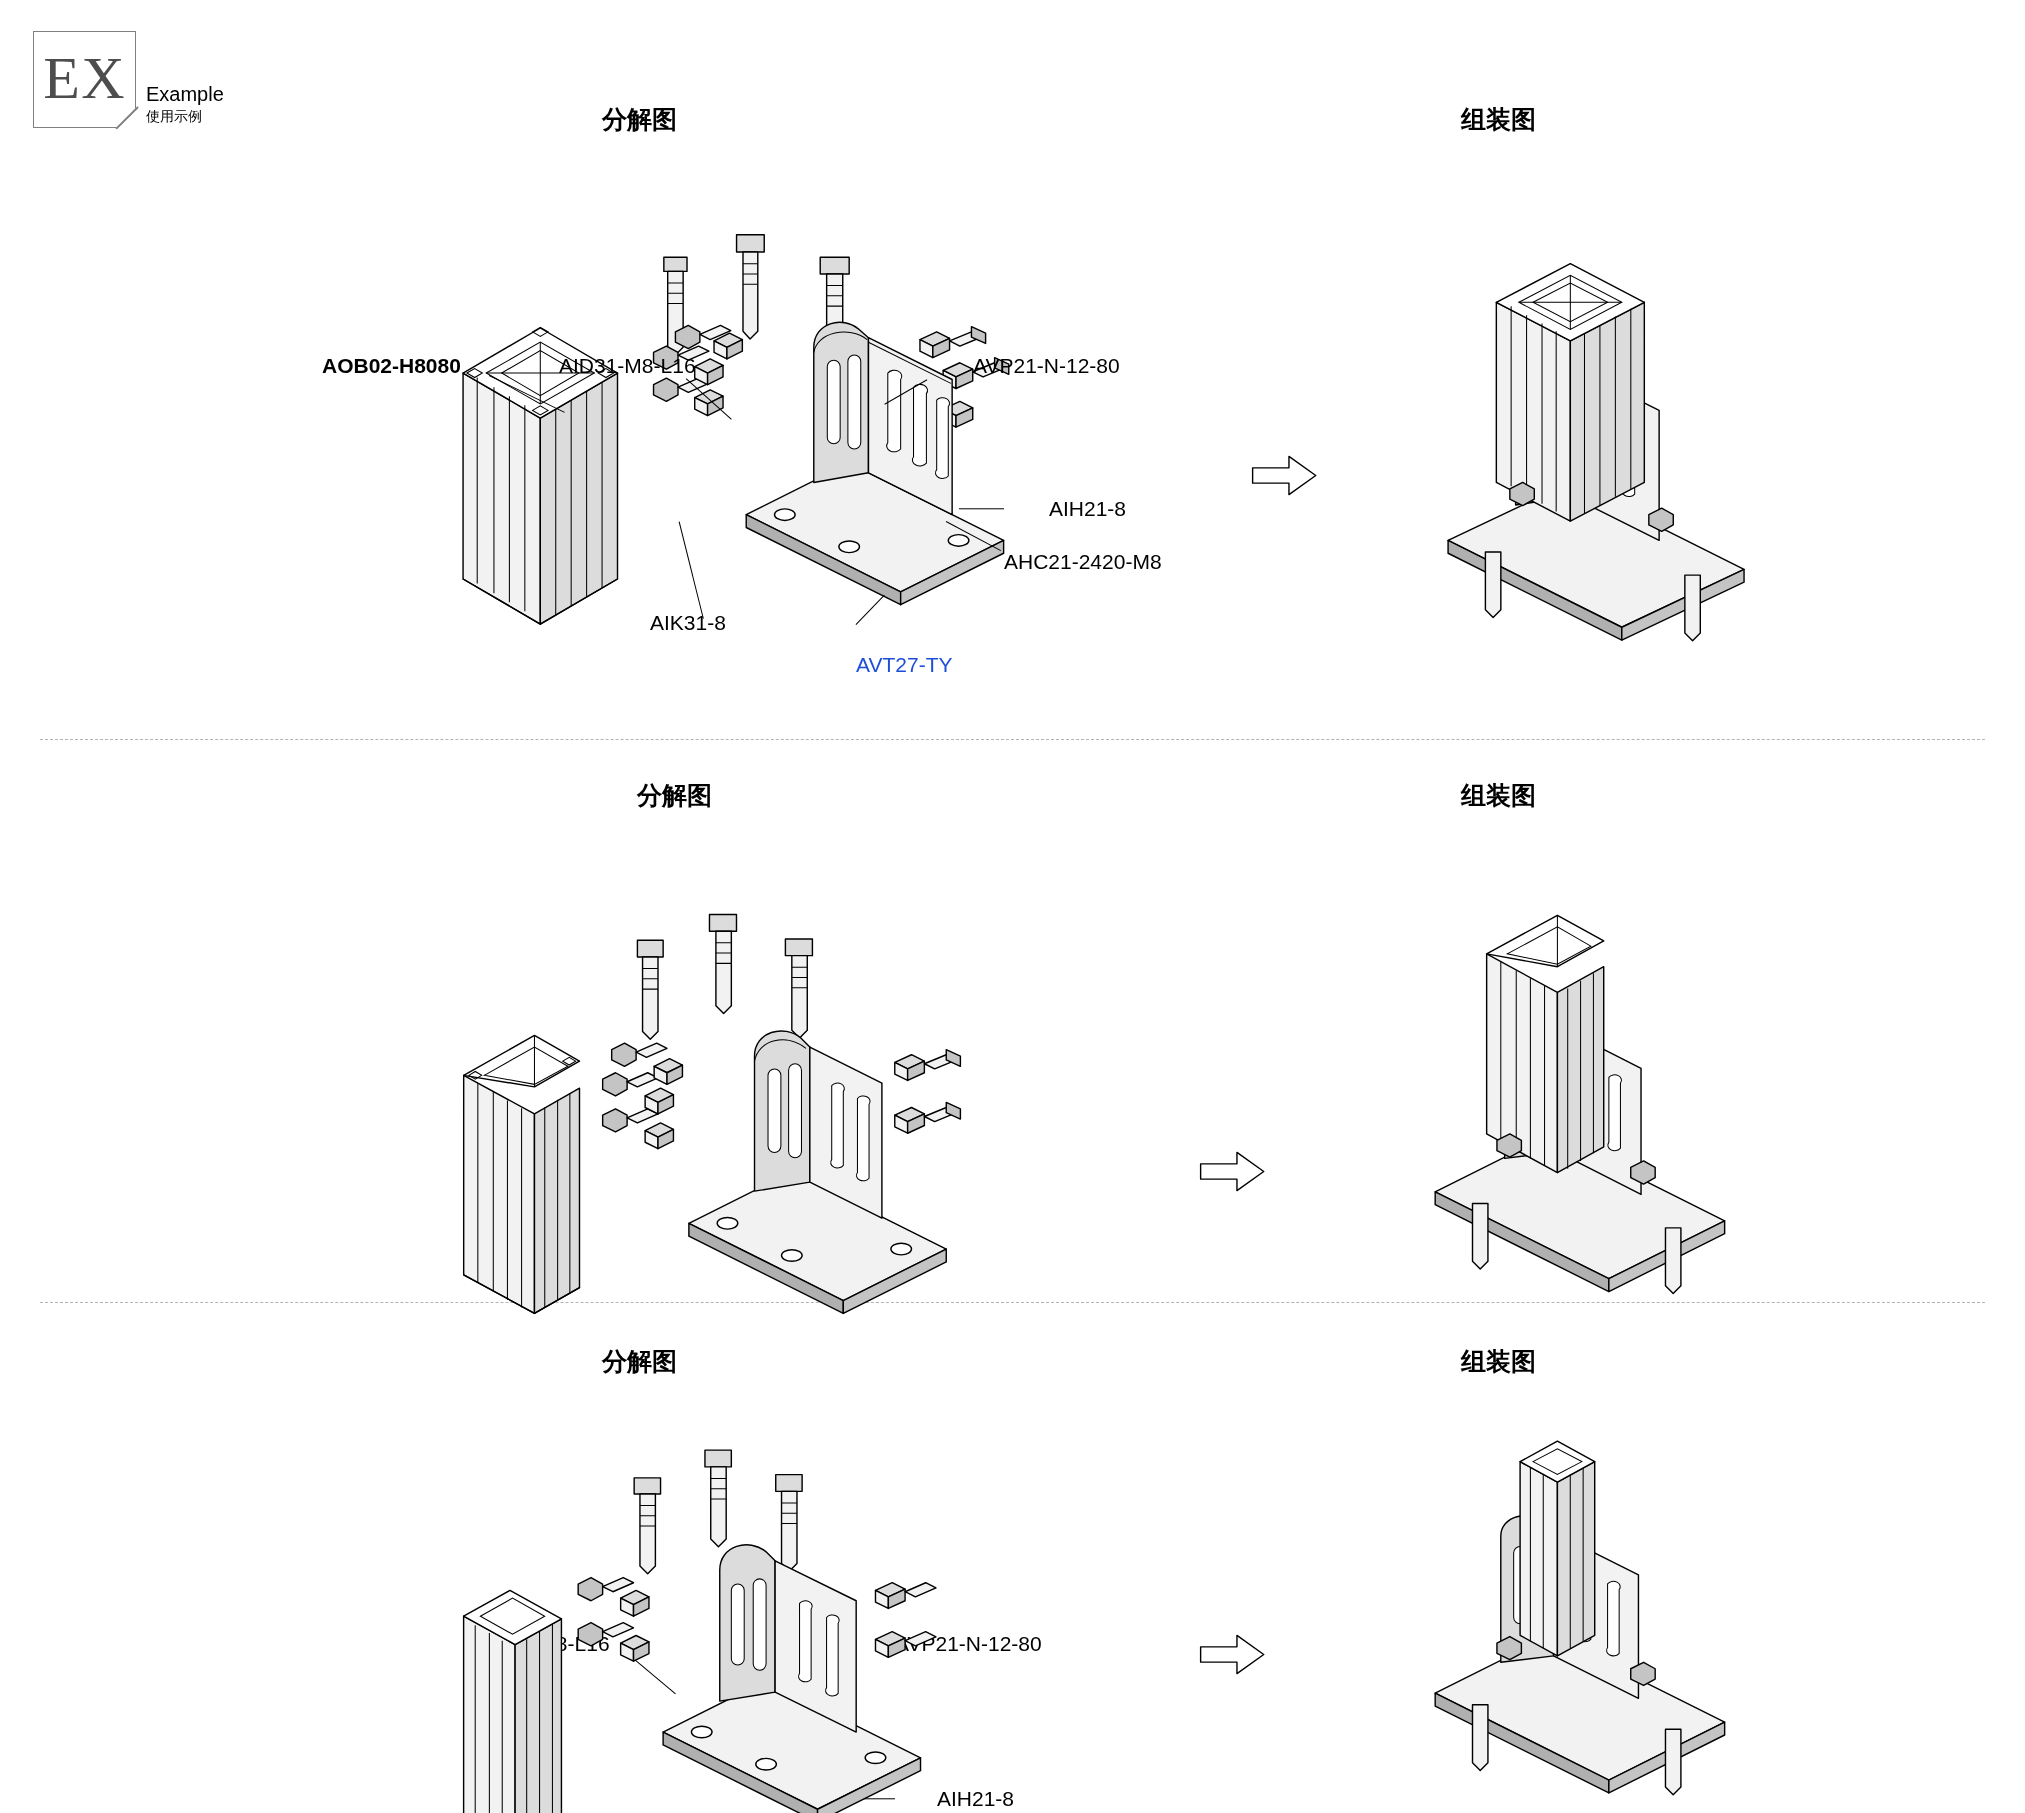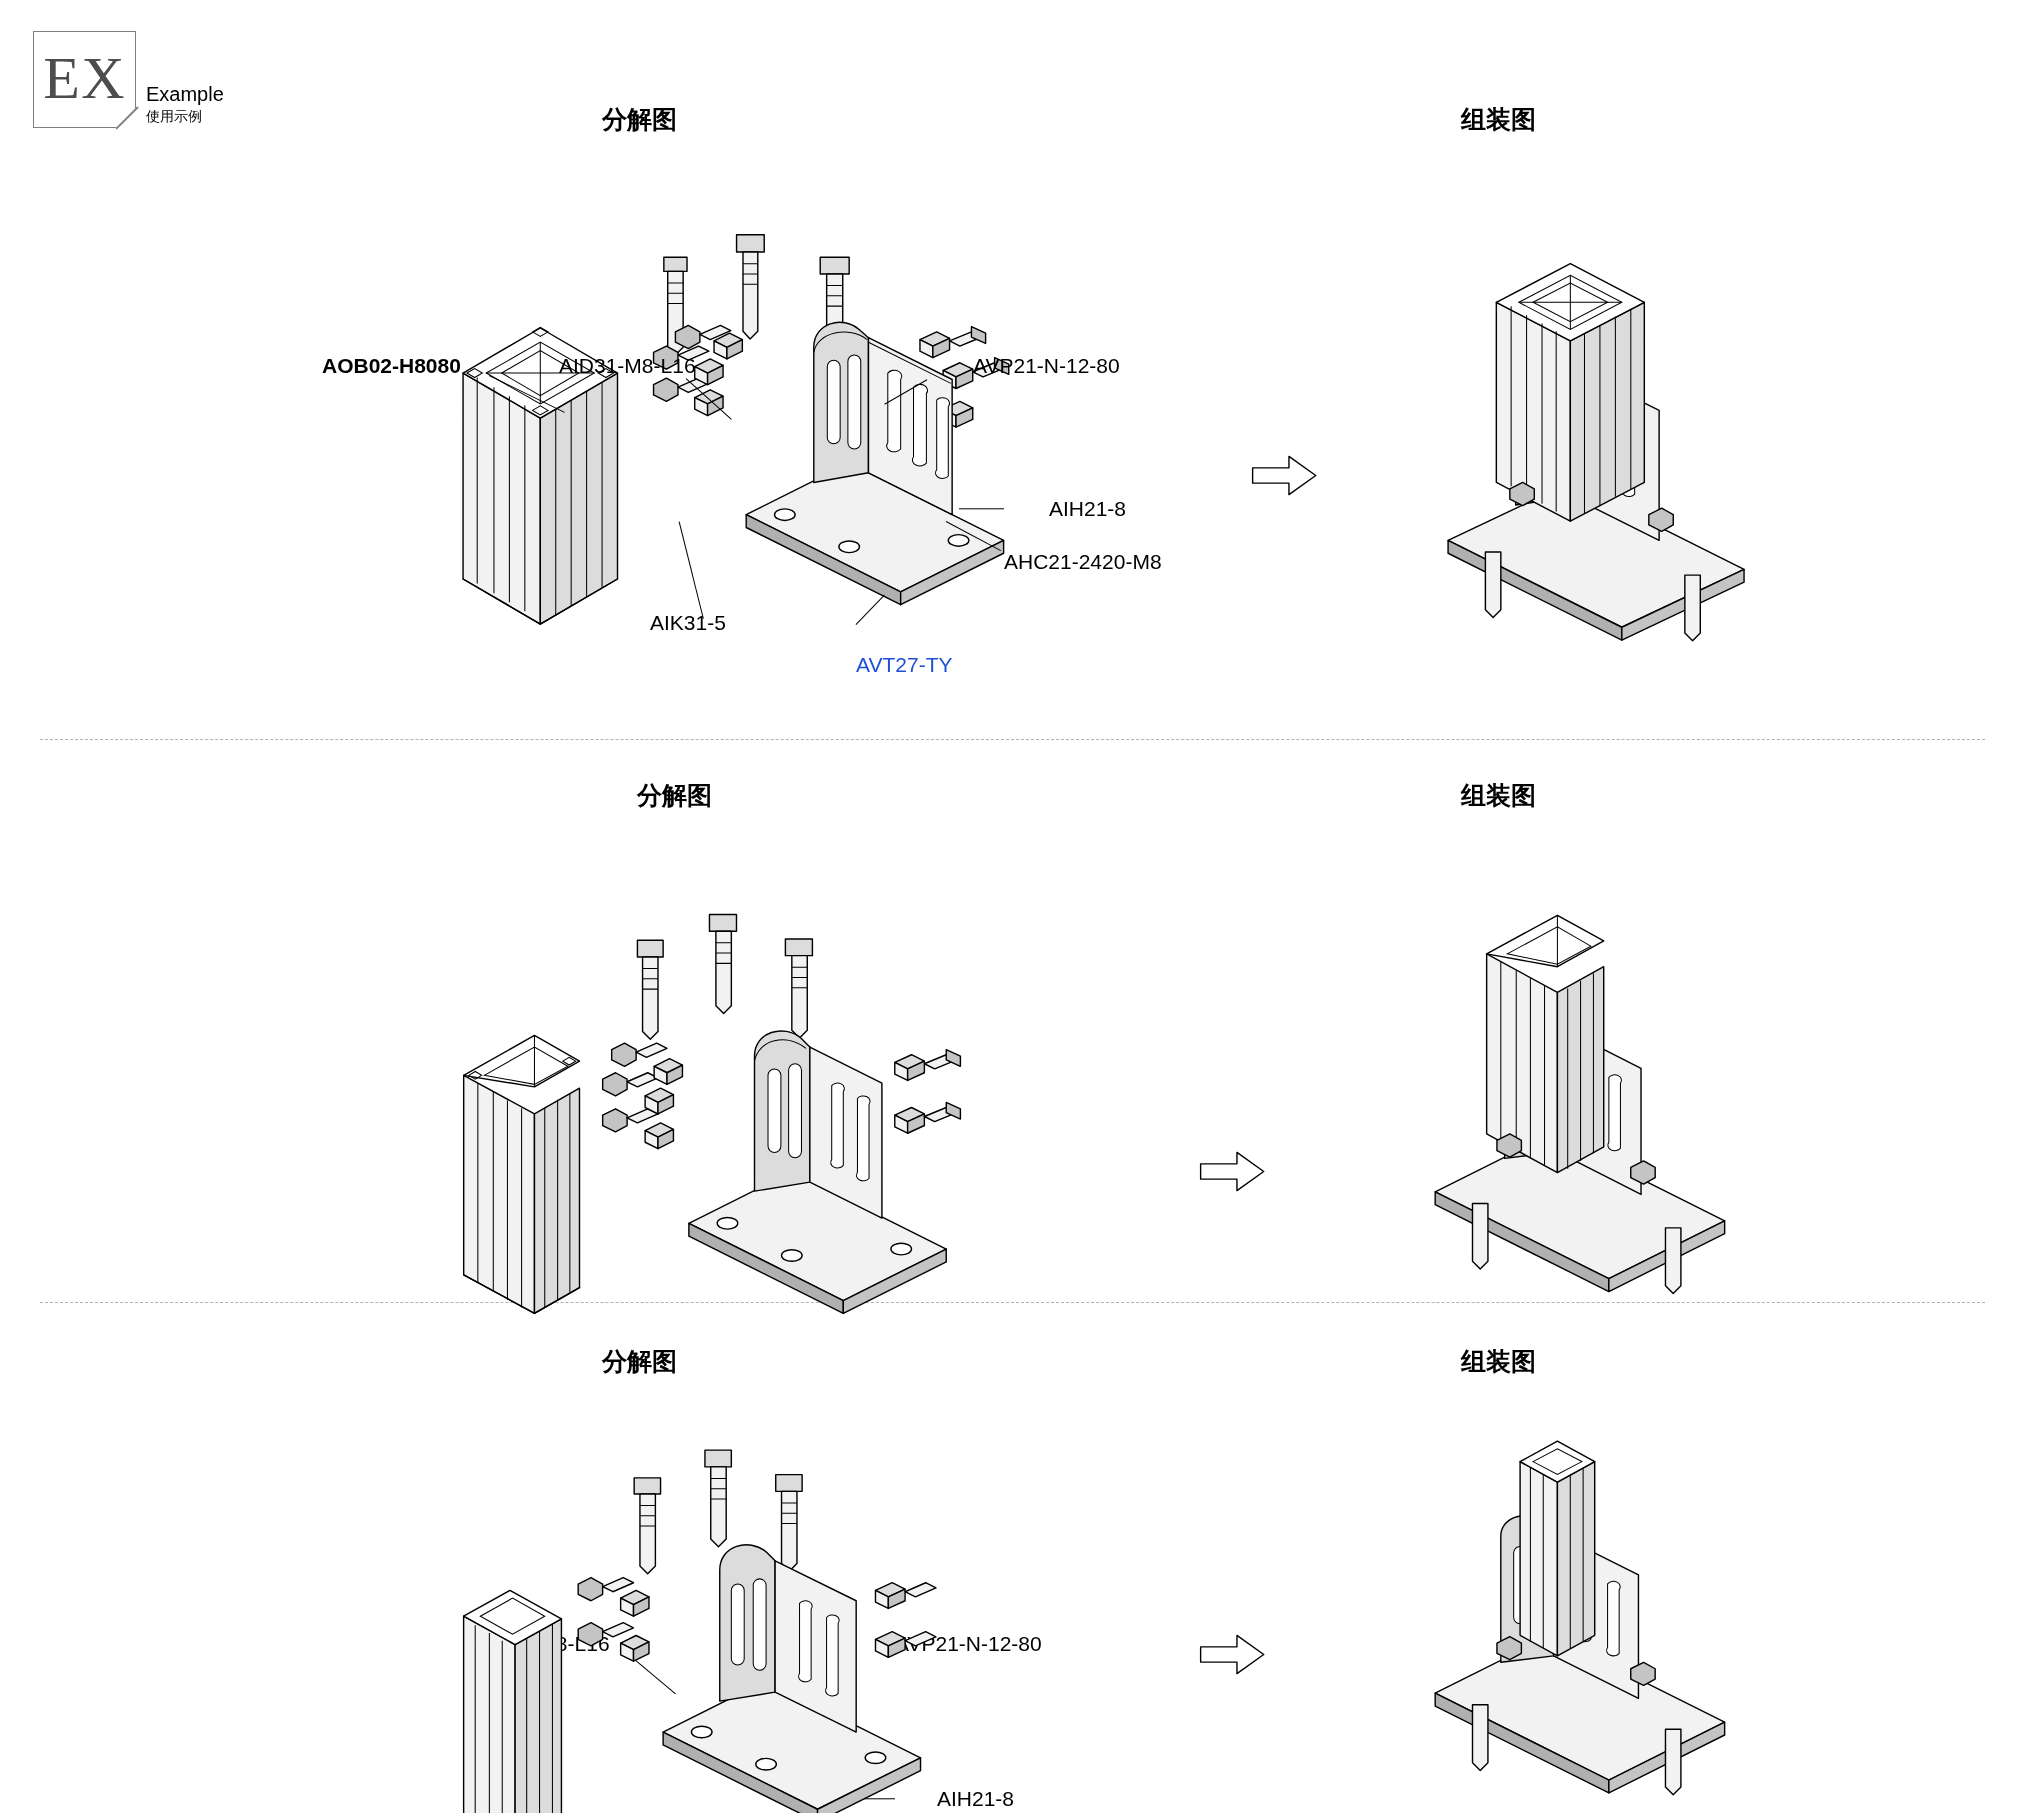--- a/index.html
+++ b/index.html
@@ -222,21 +222,21 @@
 
     <div class="label" style="left:973px;top:245px;">AVP21-N-12-80</div>
     <div class="leader" style="left:927px;top:270px;width:49px;transform:rotate(150deg);"></div>
 
     <div class="label" style="left:1049px;top:388px;">AIH21-8</div>
     <div class="leader" style="left:1004px;top:399px;width:45px;transform:rotate(180deg);"></div>
 
     <div class="label" style="left:1004px;top:441px;">AHC21-2420-M8</div>
     <div class="leader" style="left:946px;top:412px;width:62px;transform:rotate(28deg);"></div>
 
-    <div class="label" style="left:650px;top:502px;">AIK31-5</div>
+    <div class="label" style="left:650px;top:502px;">AIK31-8</div>
     <div class="leader" style="left:679px;top:412px;width:100px;transform:rotate(76deg);"></div>
 
     <div class="label blue" style="left:856px;top:544px;">AVT27-TY</div>
     <div class="leader" style="left:856px;top:515px;width:41px;transform:rotate(-46deg);"></div>
 
     <svg class="arrow" style="left:1249px;top:341px;" width="71" height="51" viewBox="0 0 110 80">
       <path class="ln f-white" d="M5 28 L62 28 L62 10 L104 40 L62 70 L62 52 L5 52 Z"></path>
     </svg>
 
     <svg width="489" height="502" viewBox="0 0 760 780" style="position:absolute;left:1358px;top:71px;">

